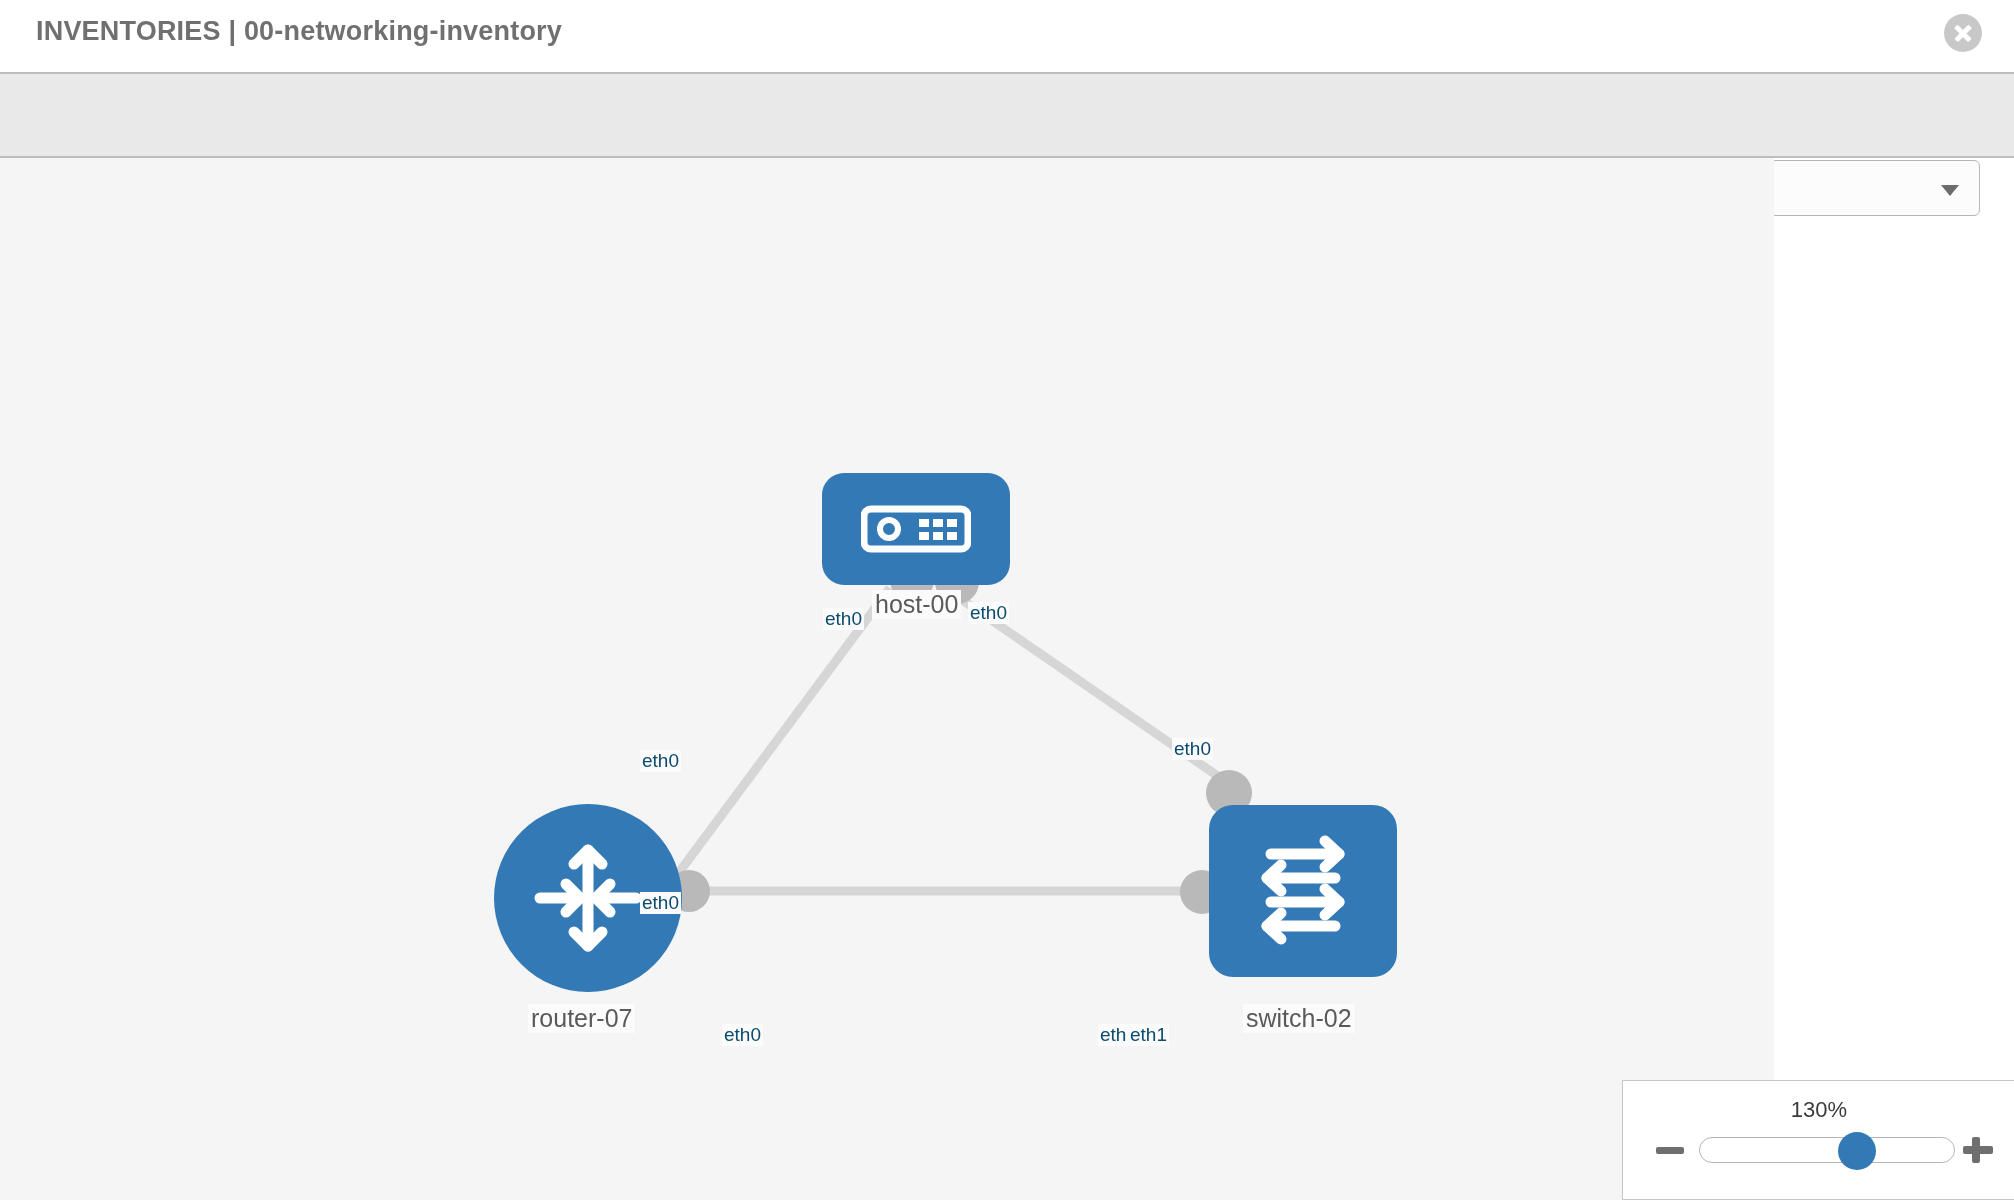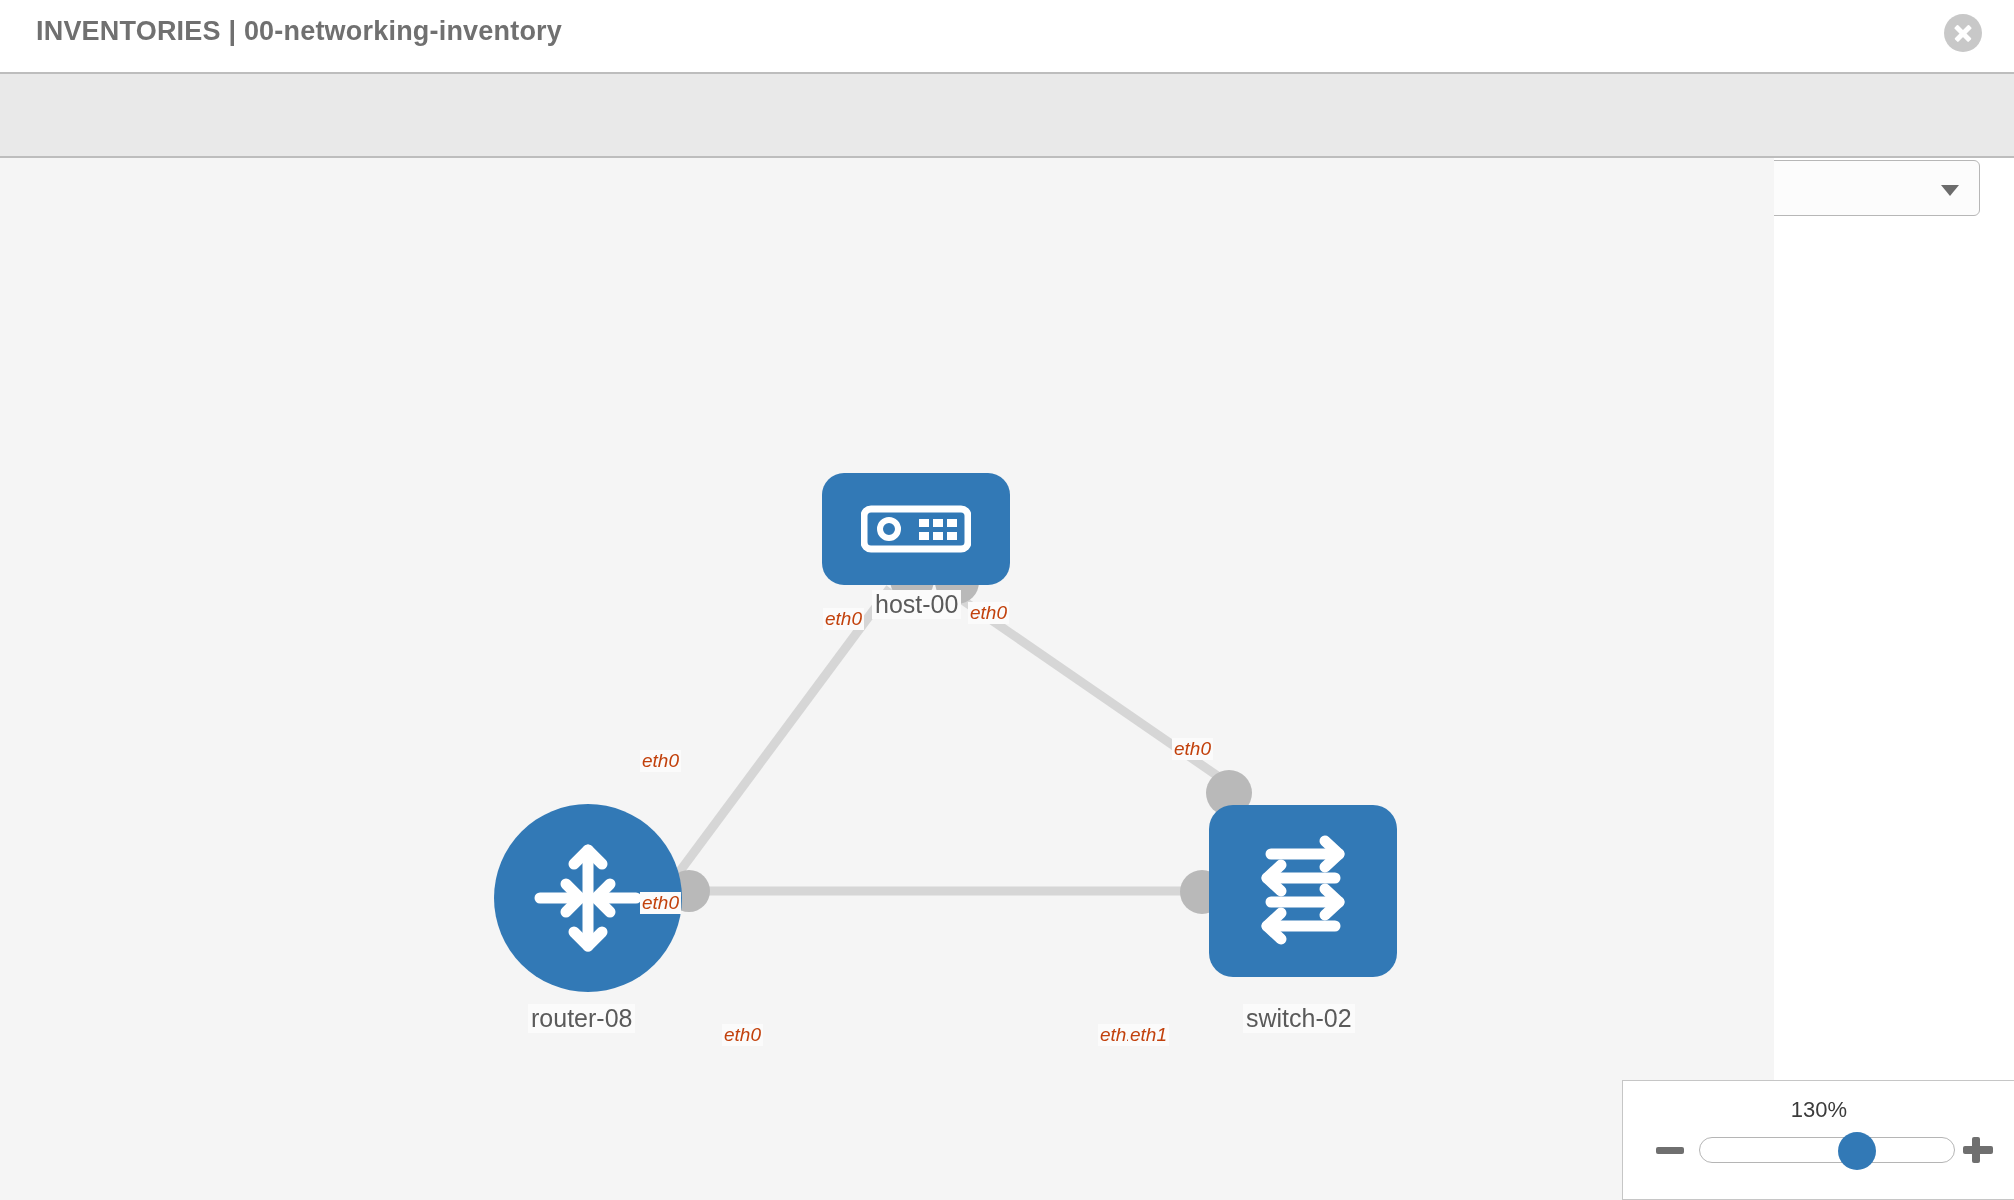--- a/index.html
+++ b/index.html
@@ -88,25 +88,24 @@
   }
   .node-label {
     position: absolute;
     font-size: 25px; color: #5a5a5a;
     background: #fbfbfb;
     white-space: nowrap;
     padding: 0 3px;
   }
   .iface-label {
     position: absolute;
-    font-size: 19px; color: #c2410c;
+    font-size: 19px; color: #0c4a6e;
     background: #fbfbfb;
     white-space: nowrap;
     padding: 0 2px;
-    font-style: italic;
   }
   .connector {
     position: absolute;
     background: #b9b9b9;
     border-radius: 50%;
   }
 
   
   #node-host .node-shape {
     left: 0; top: 0; width: 188px; height: 112px; border-radius: 22px;
@@ -244,21 +243,21 @@
 
             <line x1="12" y1="60" x2="52" y2="60"></line>
             <polyline points="38,46 52,60 38,74" stroke-linejoin="round"></polyline>
 
             <line x1="108" y1="60" x2="68" y2="60"></line>
             <polyline points="82,46 68,60 82,74" stroke-linejoin="round"></polyline>
           </g>
         </svg>
       </div>
     </div>
-    <div class="node-label" style="left:528px; top:846px;">router-08</div>
+    <div class="node-label" style="left:528px; top:846px;">router-07</div>
     <div class="iface-label" style="left:640px; top:734px;">eth0</div>
 
     <div class="iface-label" style="left:640px; top:592px;">eth0</div>
 
     <div class="node" id="node-switch" style="left:1209px; top:647px; width:188px; height:172px;">
       <div class="node-shape">
         <svg width="120" height="120" viewBox="0 0 120 120">
           <g stroke="#ffffff" stroke-width="11" stroke-linecap="round" stroke-linejoin="round" fill="none">
 
             <line x1="28" y1="23" x2="96" y2="23"></line>

